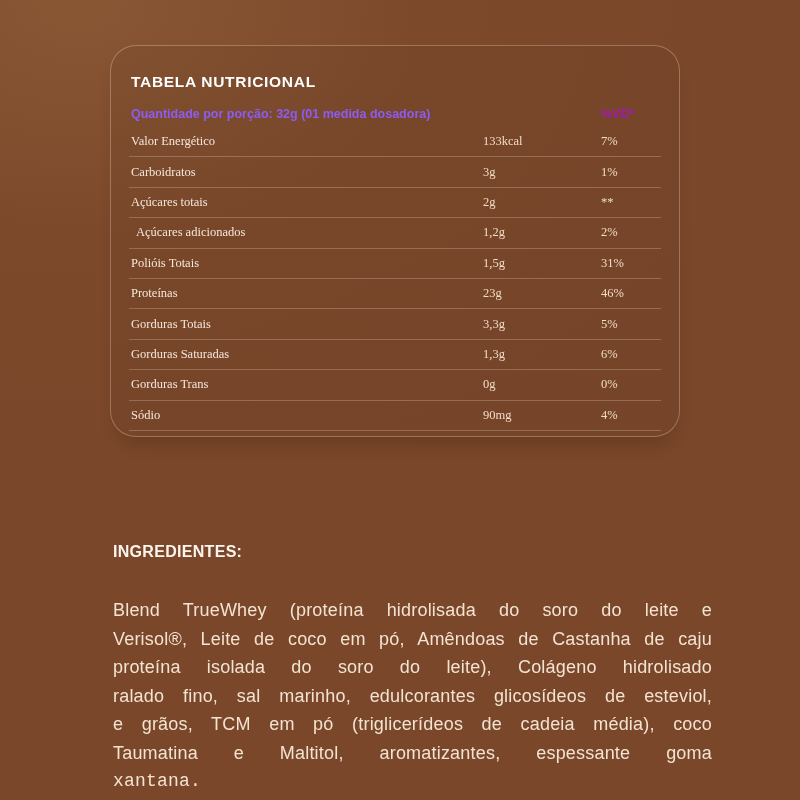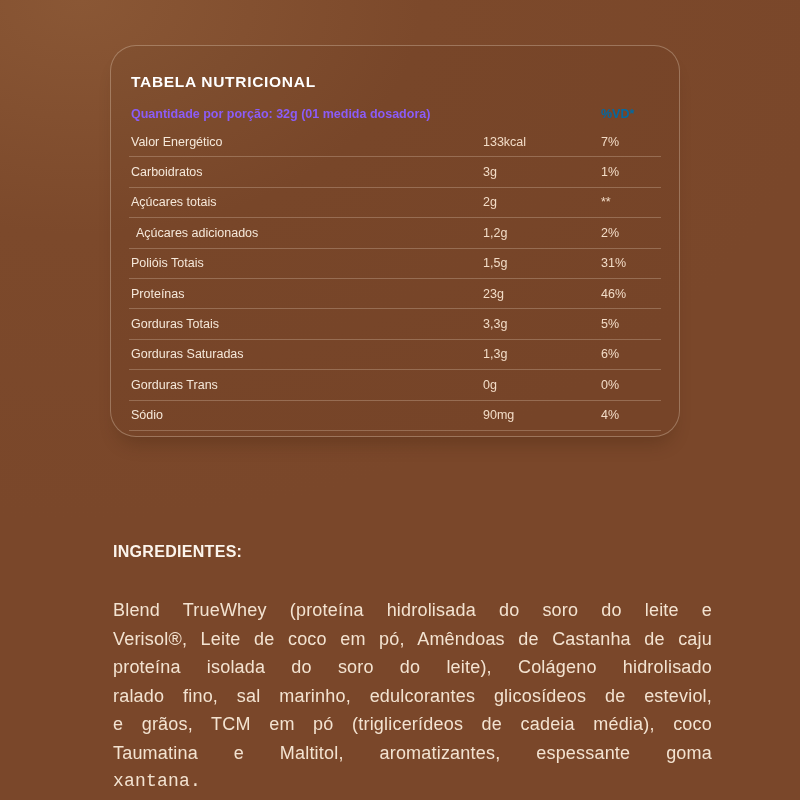--- a/index.html
+++ b/index.html
@@ -46,28 +46,29 @@
   }
   .head-row .hl {
     font-size: 12.5px;
     font-weight: bold;
     color: #8b5cf6;
     padding-left: 2px;
   }
   .head-row .hdv {
     font-size: 12.5px;
     font-weight: bold;
-    color: #0369a1;
+    color: #a21caf;
   }
   .rows .row {
     height: 29.4px;
     display: grid;
     grid-template-columns: 354px 118px auto;
     align-items: center;
     border-bottom: 1px solid rgba(243, 224, 203, 0.26);
+    font-family: Liberation Serif, serif;
   }
   .rows .row .lbl {
     font-size: 12.5px;
     color: #f5e8da;
     padding-left: 2px;
   }
   .rows .row.indent .lbl {
     padding-left: 7px;
   }
   .rows .row .amt,

